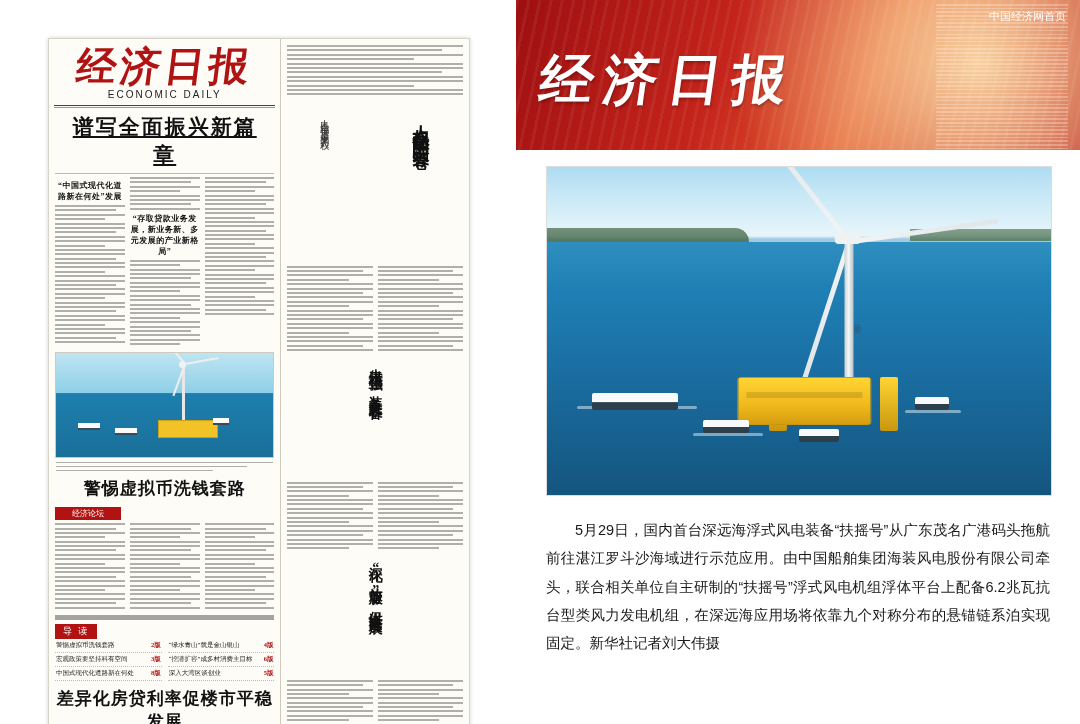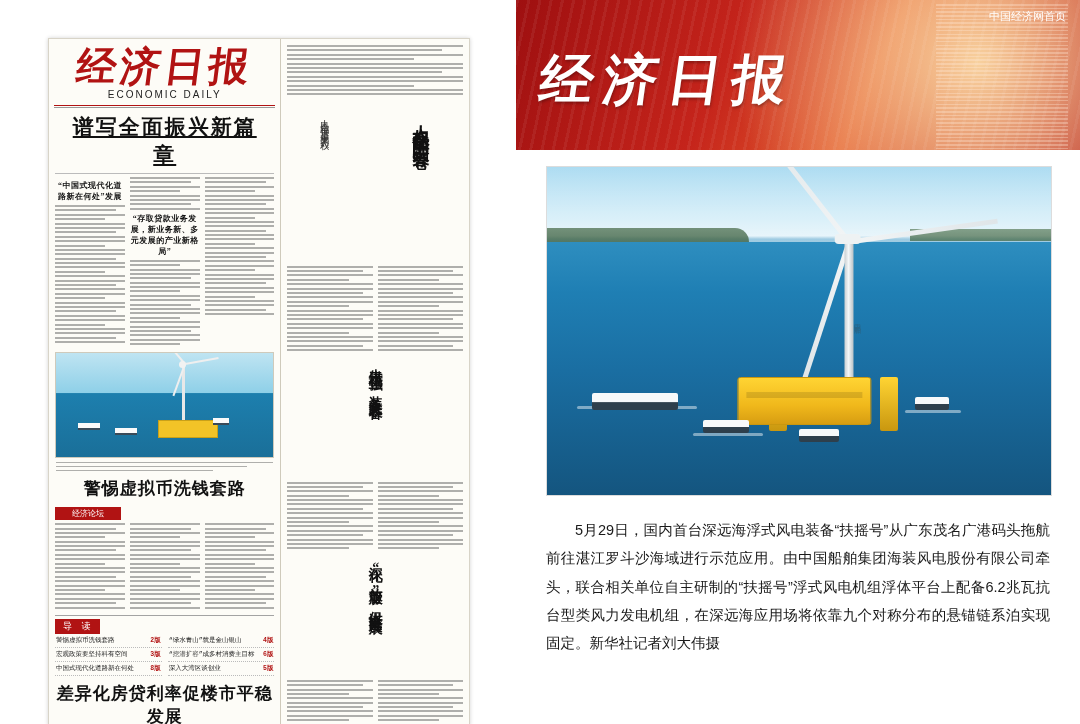--- a/index.html
+++ b/index.html
@@ -221,22 +221,21 @@
   .section-tag {
     display: inline-block;
     background: #b11313;
     color: #fff;
     font-size: 8px;
     padding: 1px 17px;
     margin: 2px 0 3px 6px;
   }
   .guide-box {
     margin: 4px 6px;
-    border-top: 1px solid #a3a3a3;
-    font-family: Liberation Mono, monospace;
+    border-top: 5px solid #a3a3a3;
   }
   .guide-title {
     background: #b11313;
     color: #fff;
     font-size: 9px;
     display: inline-block;
     padding: 1px 8px;
     letter-spacing: 2px;
   }
   .guide-row {

